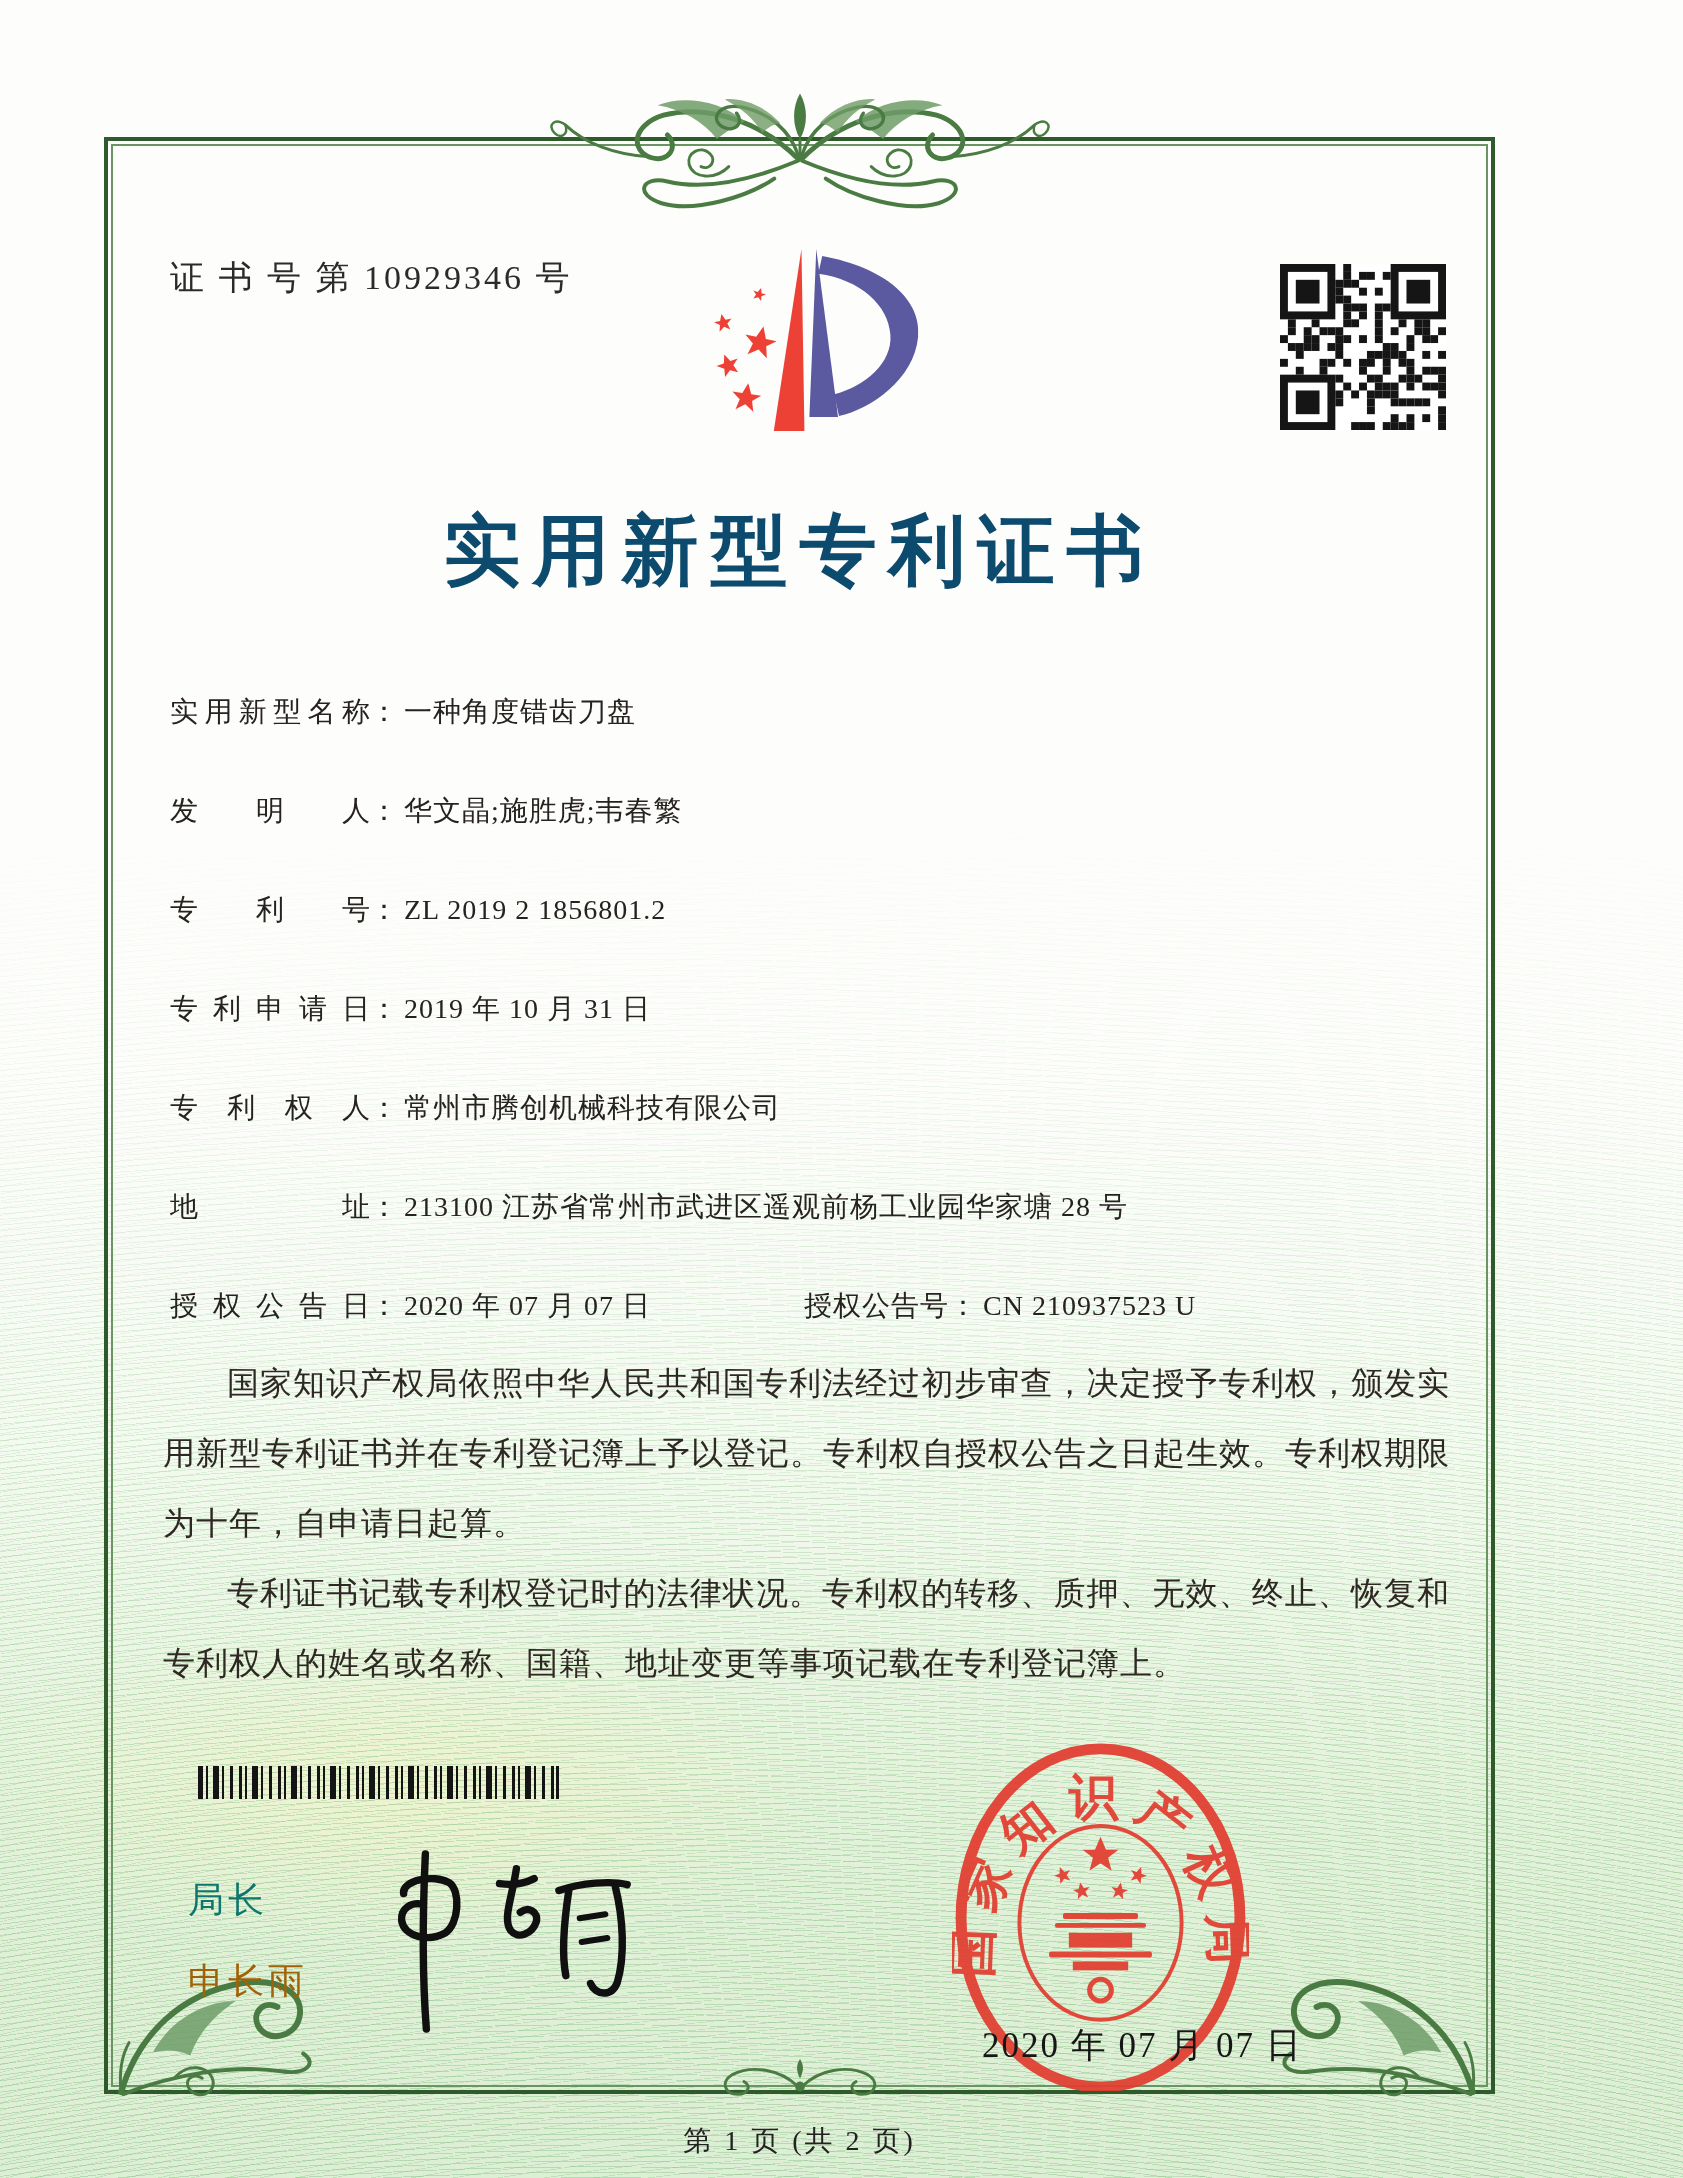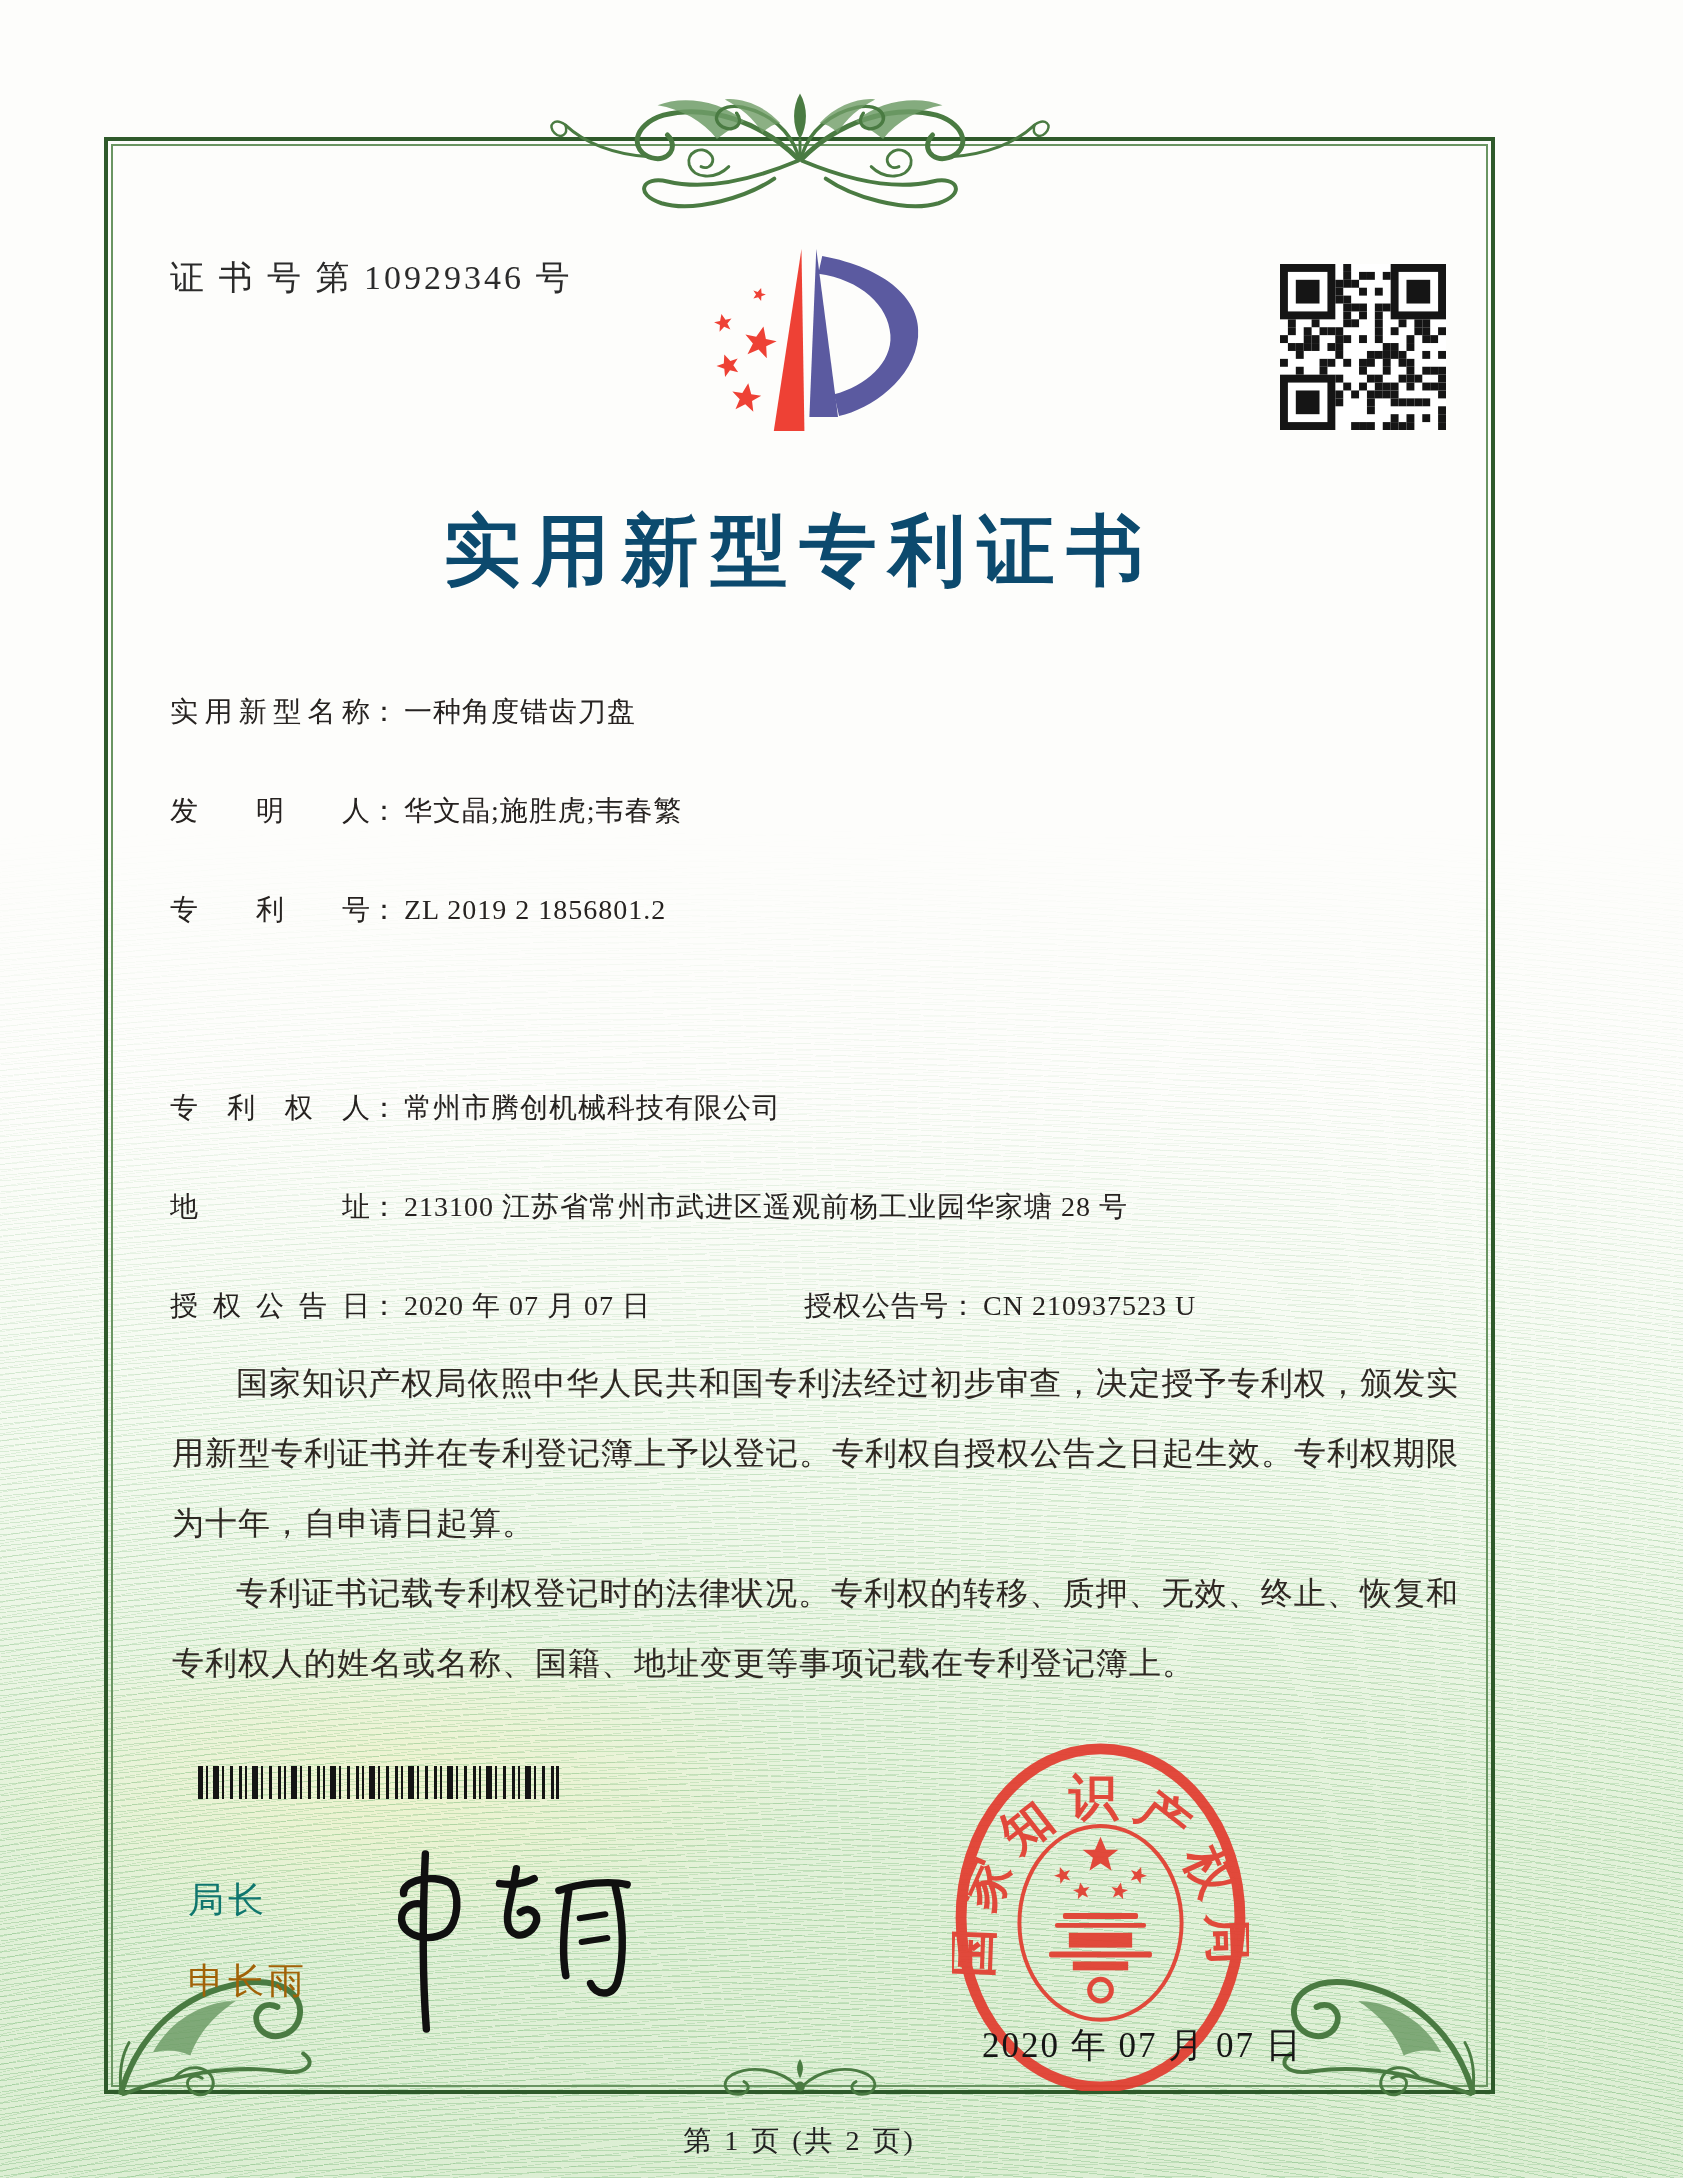--- a/index.html
+++ b/index.html
@@ -37,21 +37,21 @@
   
   .fields{position:absolute;left:170px;top:693px;width:1297px;height:653px;font-size:28px;}
   .frow{position:absolute;left:0;white-space:nowrap;}
   .flabel{display:inline-block;width:200px;text-align:justify;text-align-last:justify;vertical-align:baseline;}
   .fcolon{display:inline-block;}
   .fvalue{margin-left:6px;letter-spacing:1px;}
   .pair2{position:absolute;left:634px;top:0;}
   .pair2 .flabel5{letter-spacing:1px;}
 
   
-  .bodytext{position:absolute;left:172px;top:1348px;width:1287px;font-size:32px;line-height:70px;
+  .bodytext{position:absolute;left:163px;top:1348px;width:1287px;font-size:32px;line-height:70px;
             text-align:justify;letter-spacing:1px;color:#2e2823;}
   .bodytext p{margin:0;text-indent:2em;}
 
   
   .barcode{position:absolute;left:198px;top:1766px;width:356px;height:33px;
     border-left:2px solid #141414;border-right:3px solid #141414;
     background:repeating-linear-gradient(90deg,#141414 0 3px,rgba(0,0,0,0) 3px 6px,
       #141414 6px 8px,rgba(0,0,0,0) 8px 13px,#141414 13px 19px,rgba(0,0,0,0) 19px 22px,
       #141414 22px 24px,rgba(0,0,0,0) 24px 30px,#141414 30px 33px,rgba(0,0,0,0) 33px 39px);}
   .signer-title{position:absolute;left:188px;top:1876px;font-size:36px;letter-spacing:4px;color:#0f766e;}
@@ -282,20 +282,23 @@
   <div class="fields">
     <div class="frow" style="top:0">
       <span class="flabel">实用新型名称</span><span class="fcolon">：</span><span class="fvalue">一种角度错齿刀盘</span>
     </div>
     <div class="frow" style="top:99px">
       <span class="flabel">发明人</span><span class="fcolon">：</span><span class="fvalue">华文晶;施胜虎;韦春繁</span>
     </div>
     <div class="frow" style="top:198px">
       <span class="flabel">专利号</span><span class="fcolon">：</span><span class="fvalue">ZL 2019 2 1856801.2</span>
     </div>
+    <div class="frow" style="top:297px">
+      <span class="flabel">专利申请日</span><span class="fcolon">：</span><span class="fvalue">2019 年 10 月 31 日</span>
+    </div>
     <div class="frow" style="top:396px">
       <span class="flabel">专利权人</span><span class="fcolon">：</span><span class="fvalue">常州市腾创机械科技有限公司</span>
     </div>
     <div class="frow" style="top:495px">
       <span class="flabel">地址</span><span class="fcolon">：</span><span class="fvalue">213100 江苏省常州市武进区遥观前杨工业园华家塘 28 号</span>
     </div>
     <div class="frow" style="top:594px;width:1297px">
       <span class="flabel">授权公告日</span><span class="fcolon">：</span><span class="fvalue">2020 年 07 月 07 日</span>
       <span class="pair2">
         <span class="flabel5">授权公告号</span><span>：</span><span class="fvalue">CN 210937523 U</span>

